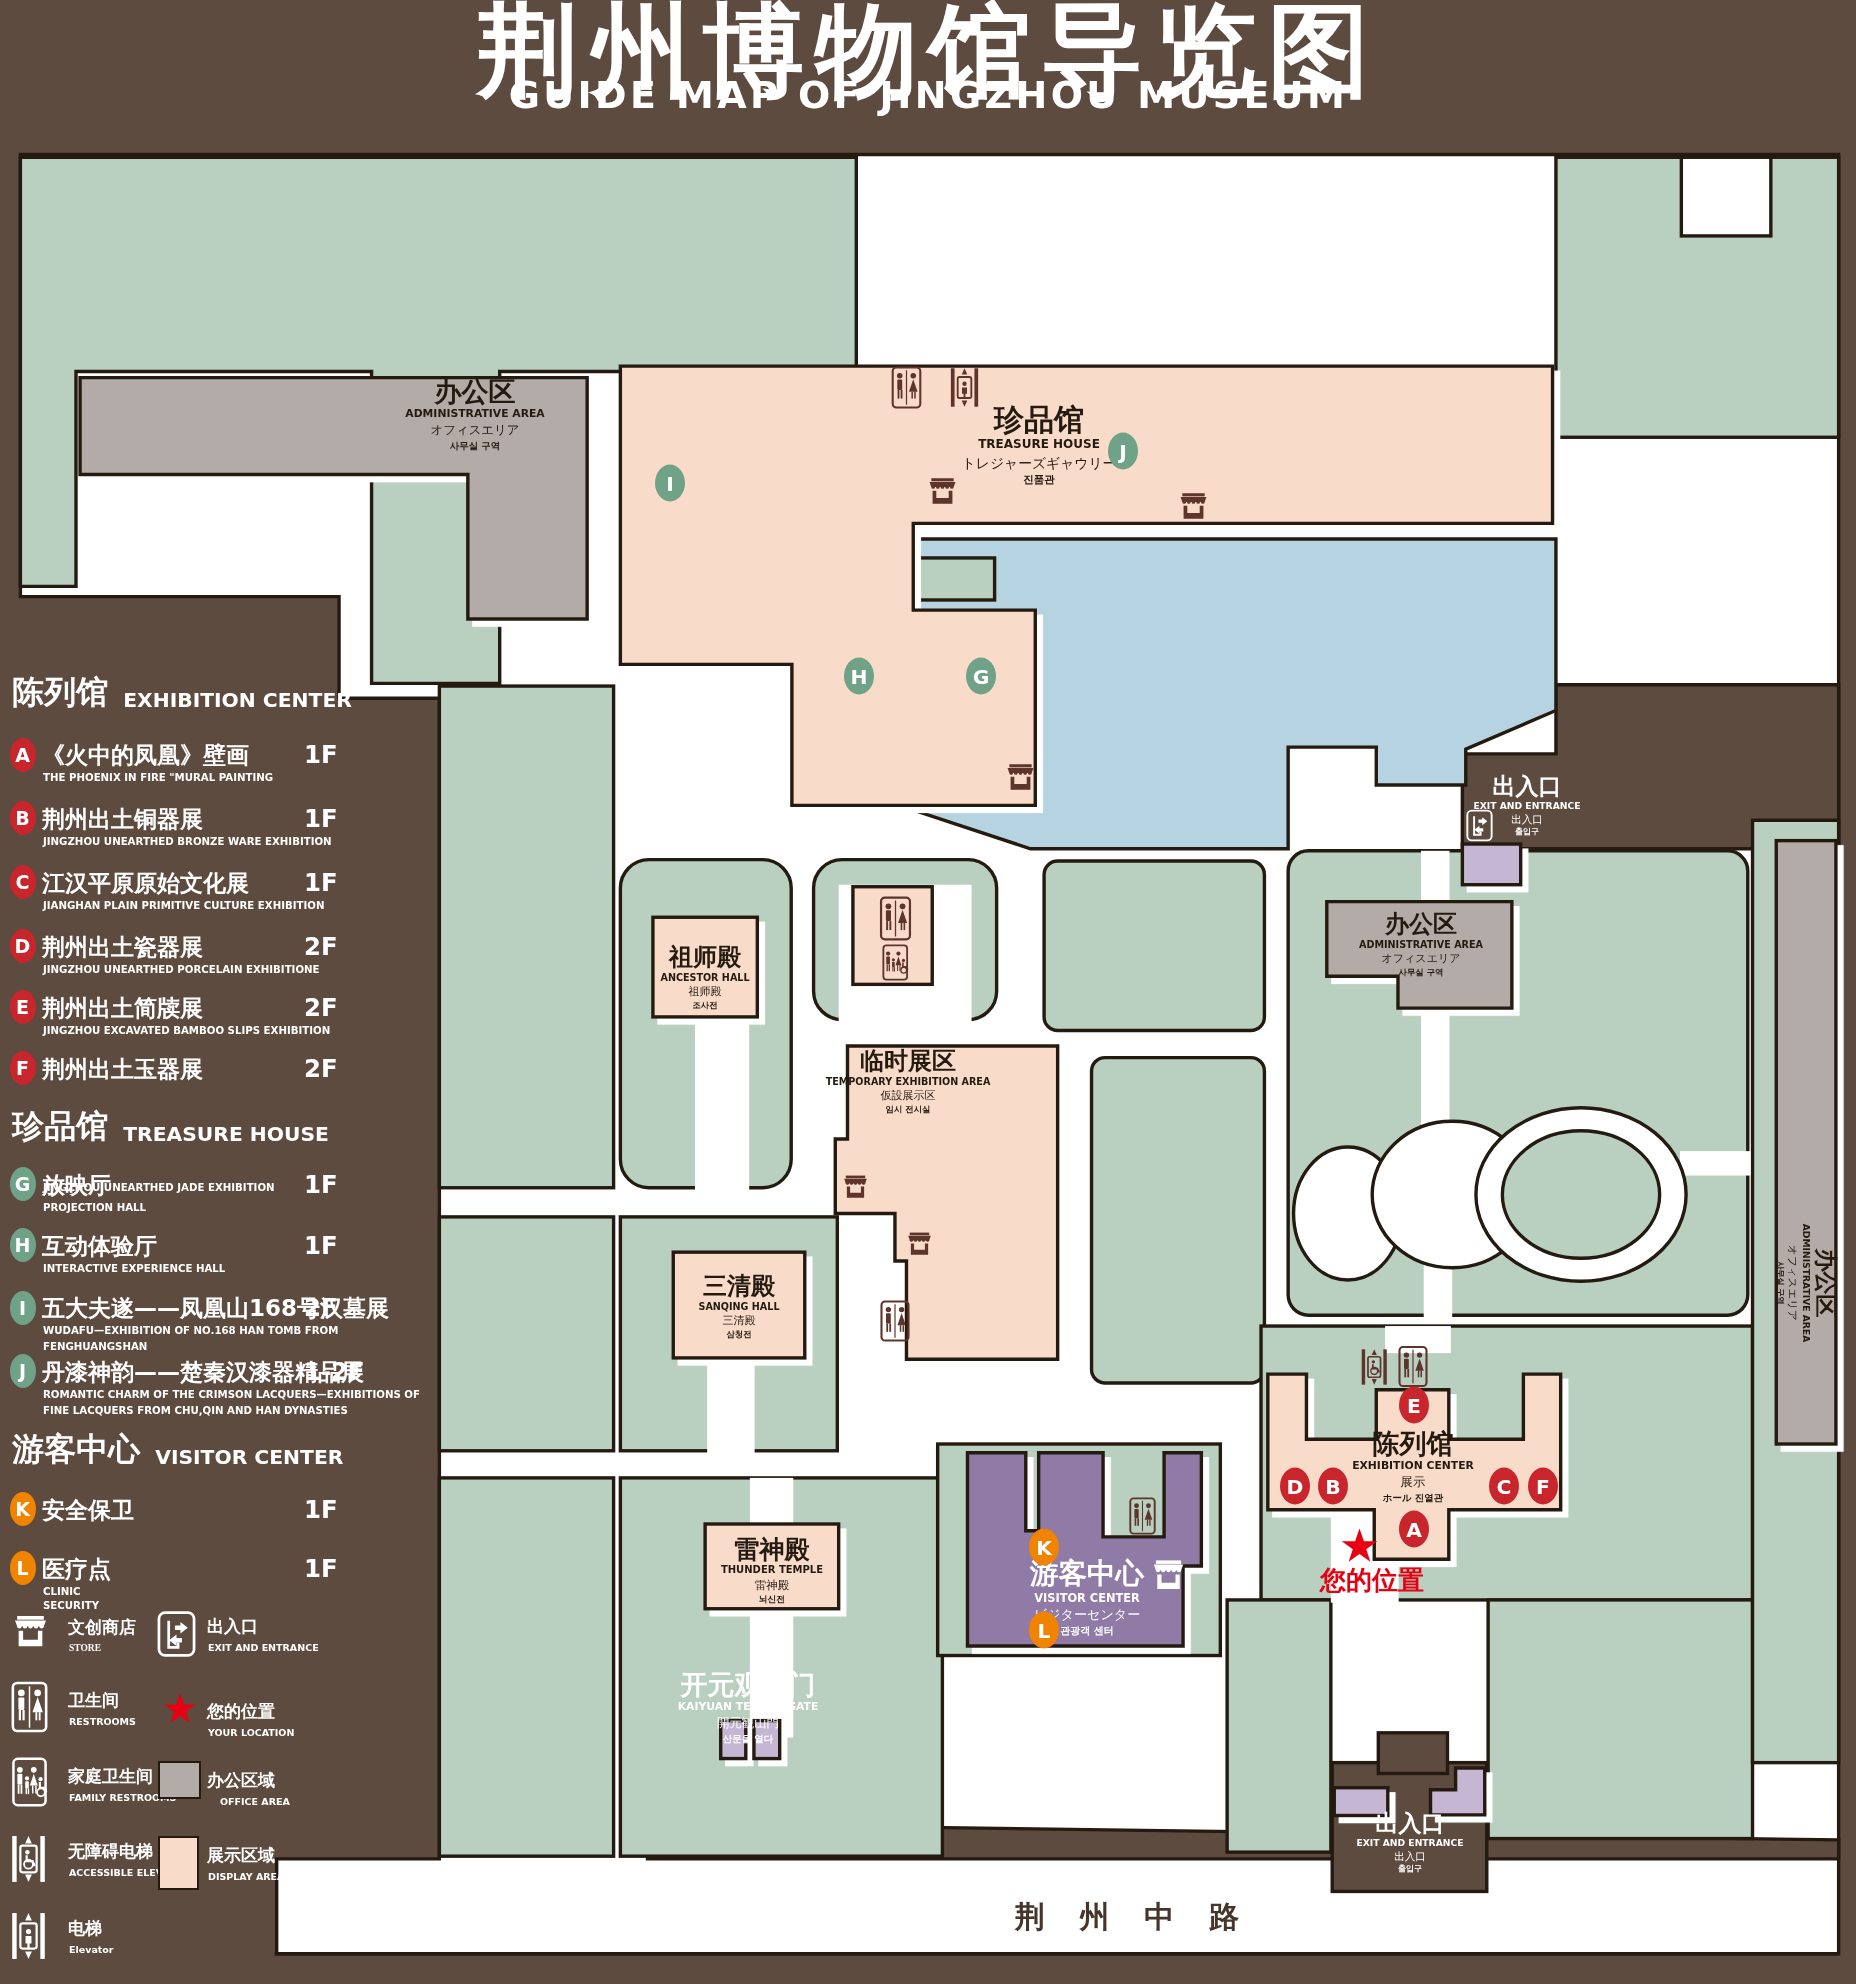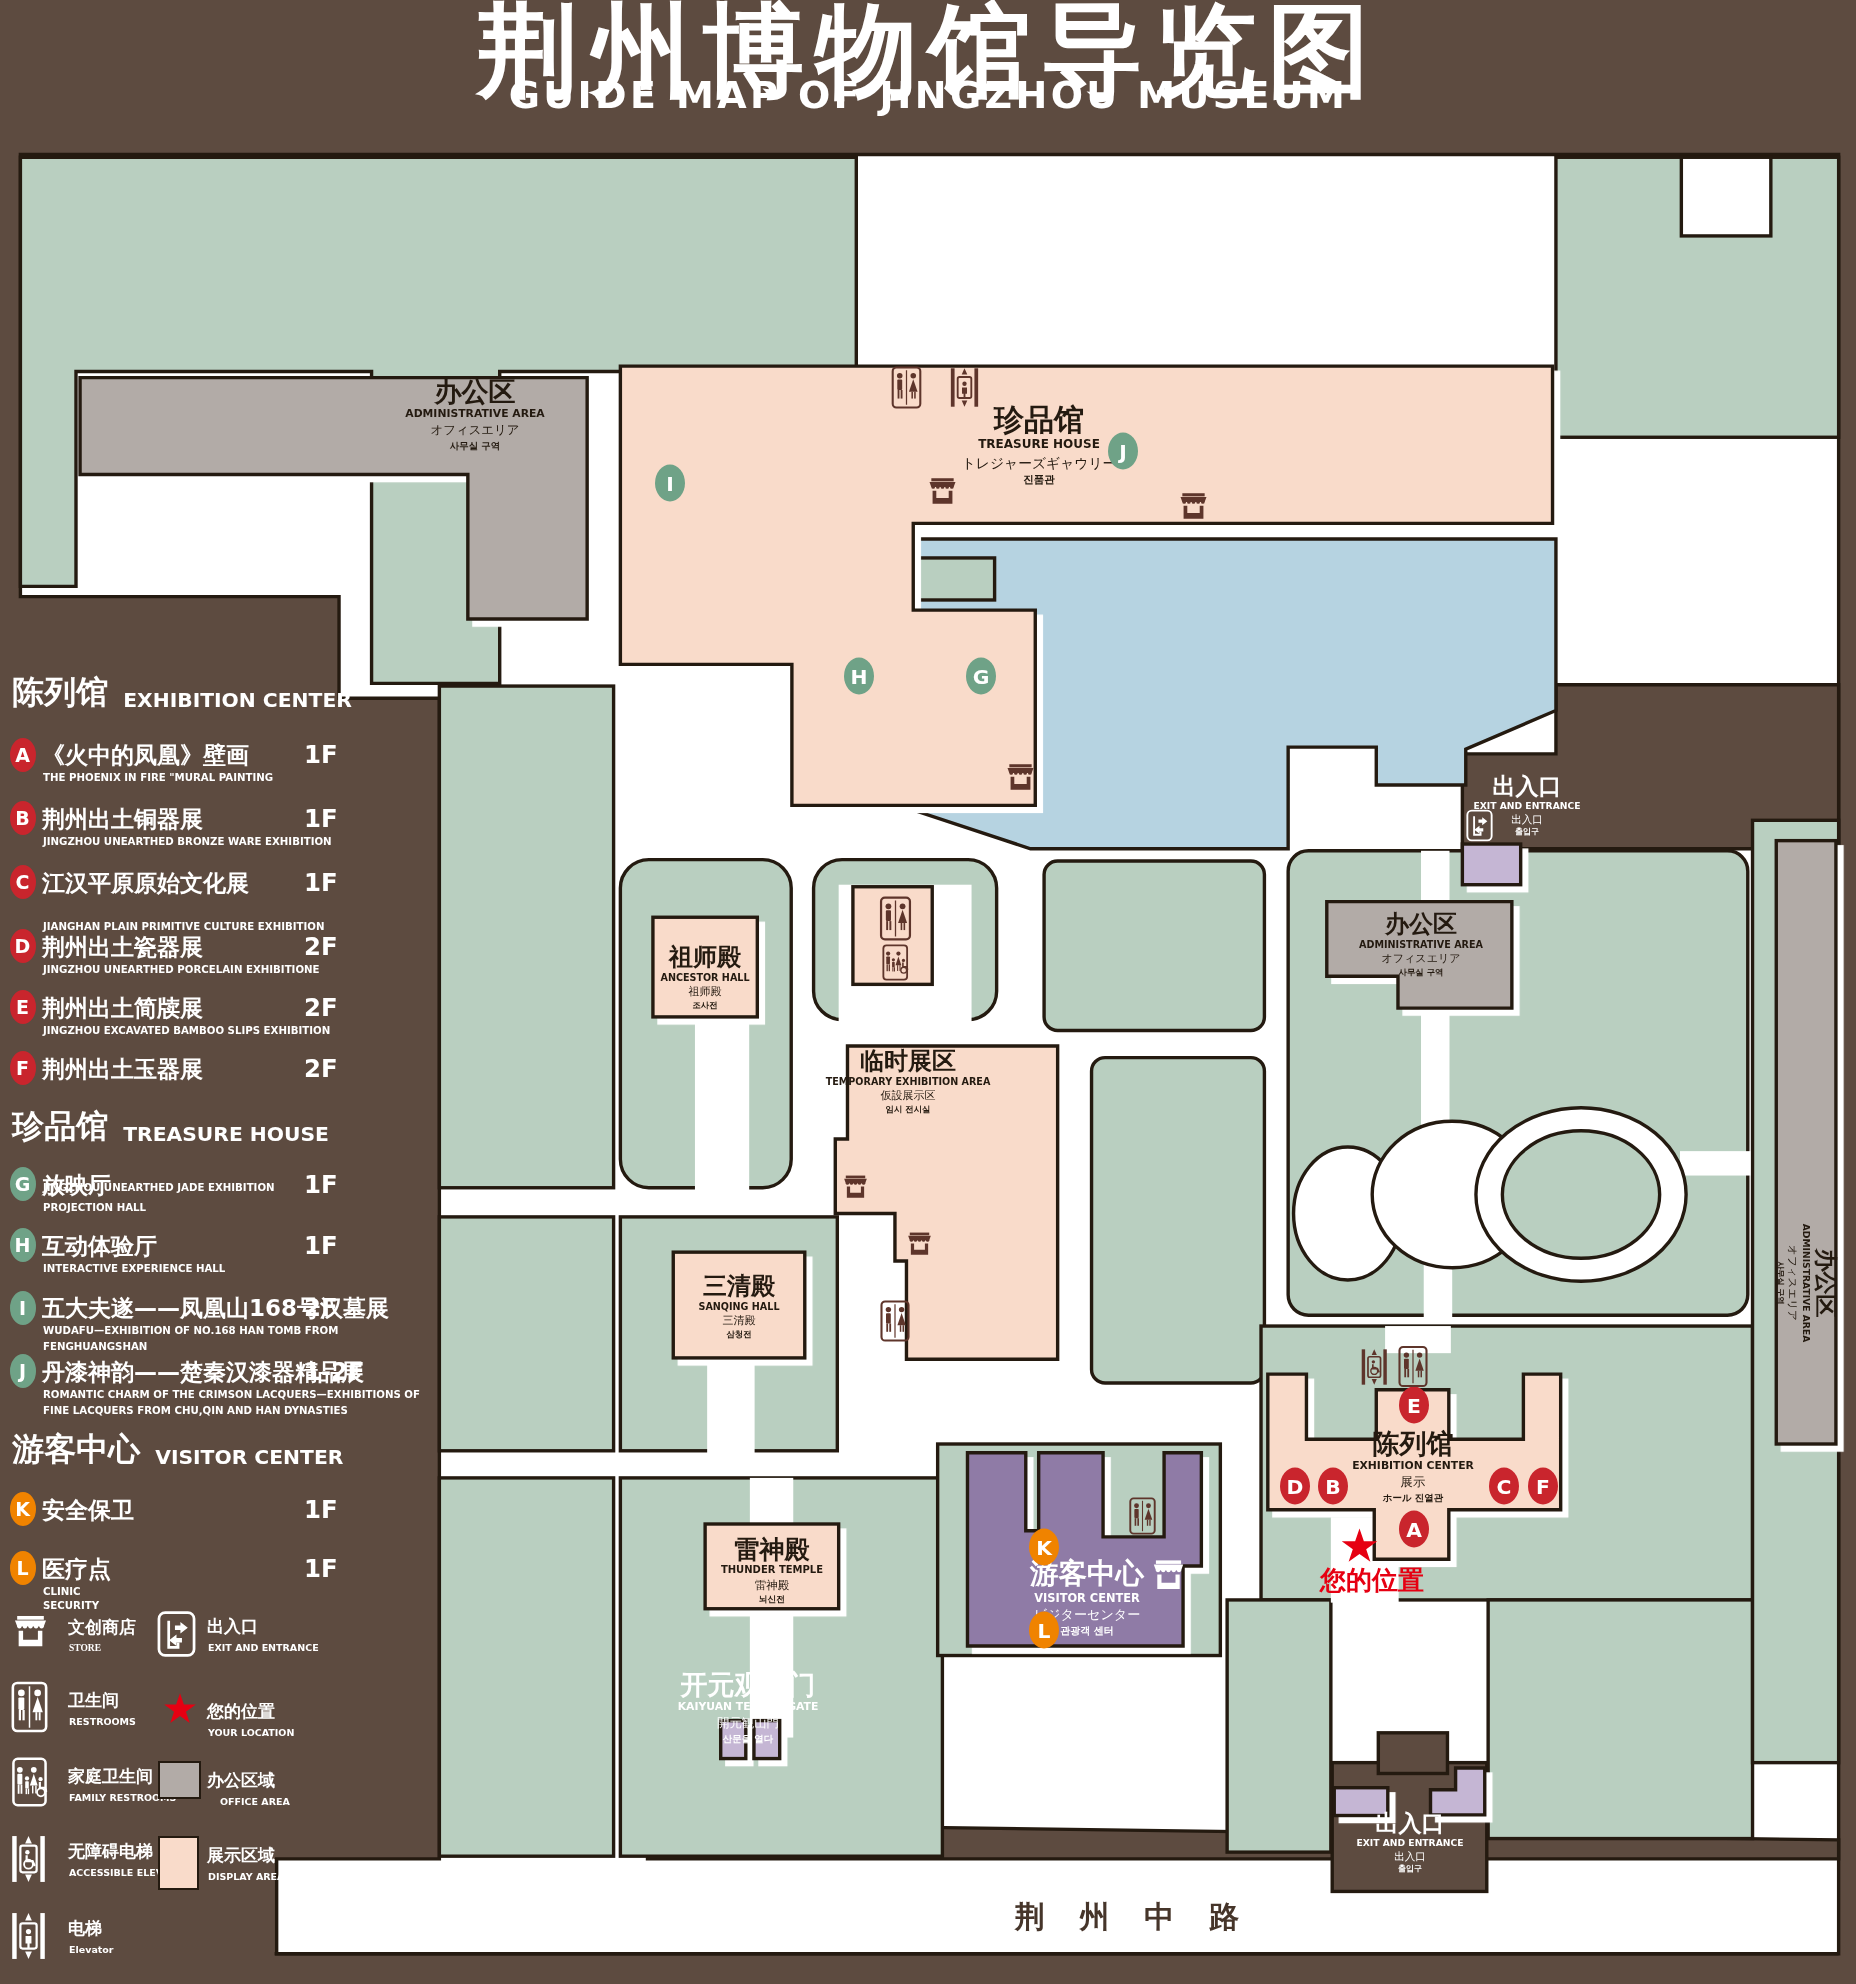--- a/index.html
+++ b/index.html
@@ -381,21 +381,21 @@
     <div class="leg-badge" style="left: 9.5px; top: 738px; background: rgb(201, 37, 45);">A</div>
     <div class="leg-cn" style="left: 42px; top: 740px;">《火中的凤凰》壁画</div>
     <div class="leg-cap" style="left: 43px; top: 770px;">THE PHOENIX IN FIRE "MURAL PAINTING</div>
     <div class="leg-floor" style="left: 304px; top: 740px;">1F</div>
     <div class="leg-badge" style="left: 9.5px; top: 801px; background: rgb(201, 37, 45);">B</div>
     <div class="leg-cn" style="left: 42px; top: 804px;">荆州出土铜器展</div>
     <div class="leg-cap" style="left: 43px; top: 834px;">JINGZHOU UNEARTHED BRONZE WARE EXHIBITION</div>
     <div class="leg-floor" style="left: 304px; top: 804px;">1F</div>
     <div class="leg-badge" style="left: 9.5px; top: 865px; background: rgb(201, 37, 45);">C</div>
     <div class="leg-cn" style="left: 42px; top: 868px;">江汉平原原始文化展</div>
-    <div class="leg-cap" style="left: 43px; top: 898px; margin-top: 21px;">JIANGHAN PLAIN PRIMITIVE CULTURE EXHIBITION</div>
+    <div class="leg-cap" style="left: 43px; top: 898px;">JIANGHAN PLAIN PRIMITIVE CULTURE EXHIBITION</div>
     <div class="leg-floor" style="left: 304px; top: 868px;">1F</div>
     <div class="leg-badge" style="left: 9.5px; top: 929px; background: rgb(201, 37, 45);">D</div>
     <div class="leg-cn" style="left: 42px; top: 932px;">荆州出土瓷器展</div>
     <div class="leg-cap" style="left: 43px; top: 962px;">JINGZHOU UNEARTHED PORCELAIN EXHIBITIONE</div>
     <div class="leg-floor" style="left: 304px; top: 932px;">2F</div>
     <div class="leg-badge" style="left: 9.5px; top: 990px; background: rgb(201, 37, 45);">E</div>
     <div class="leg-cn" style="left: 42px; top: 993px;">荆州出土简牍展</div>
     <div class="leg-cap" style="left: 43px; top: 1023px;">JINGZHOU EXCAVATED BAMBOO SLIPS EXHIBITION</div>
     <div class="leg-floor" style="left: 304px; top: 993px;">2F</div>
     <div class="leg-badge" style="left: 9.5px; top: 1051px; background: rgb(201, 37, 45);">F</div>

